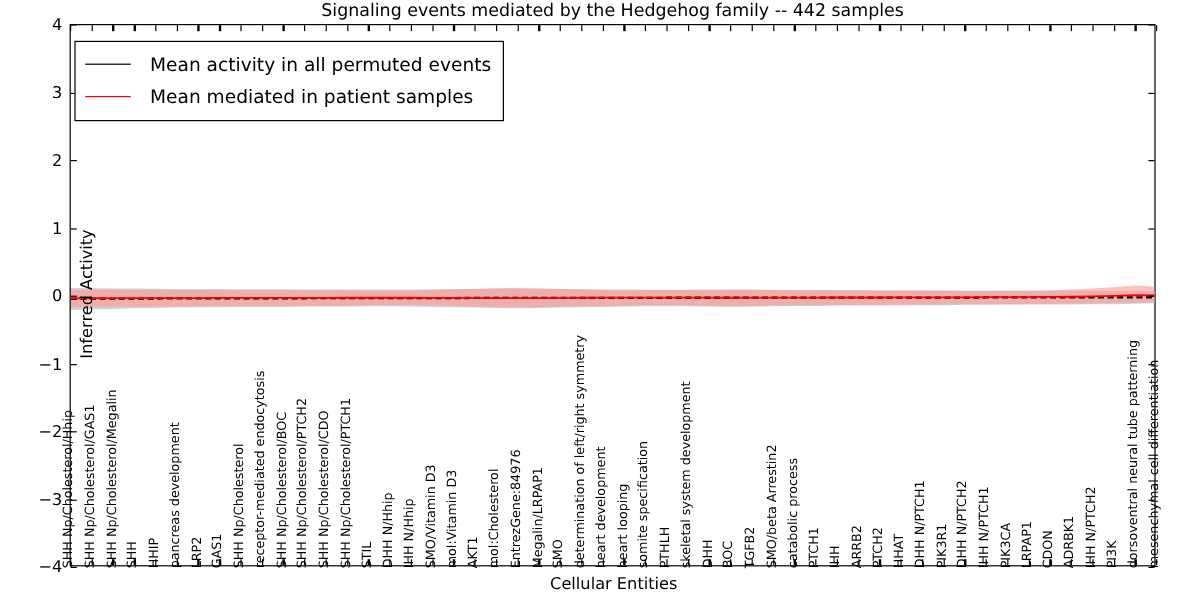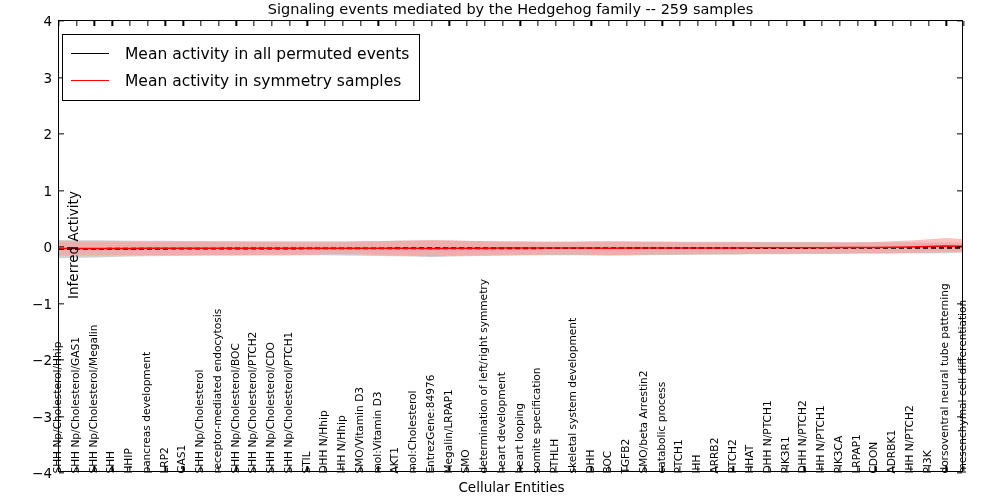--- a/index.html
+++ b/index.html
@@ -71,21 +71,21 @@
   .legend-swatch.red { border-top-color:#ff0000; }
   .legend-text { font-size:15.5px; white-space:nowrap; }
 
   svg { display:block; }
 </style>
 </head>
 <body>
 
 <div id="root">
 
-  <div id="chart-title">Signaling events mediated by the Hedgehog family -- 259 samples</div>
+  <div id="chart-title">Signaling events mediated by the Hedgehog family -- 442 samples</div>
 
   <div id="plot-area">
     <div id="plot-clip">
       <svg id="plot-svg" width="905" height="452" viewBox="0 0 905 452" preserveAspectRatio="none">
           <path d="M0.00 218.94 L17.75 219.22 L35.49 219.33 L53.24 219.50 L70.98 219.67 L88.73 219.78 L106.47 219.78 L124.22 219.90 L141.96 220.01 L159.71 220.07 L177.45 220.12 L195.20 220.18 L212.94 220.24 L230.69 220.29 L248.43 220.35 L266.18 220.35 L283.92 220.24 L301.67 220.07 L319.41 219.90 L337.16 219.78 L354.90 219.67 L372.65 219.62 L390.39 219.78 L408.14 219.90 L425.88 220.07 L443.63 220.24 L461.37 220.35 L479.12 220.46 L496.86 220.52 L514.61 220.52 L532.35 220.35 L550.10 220.24 L567.84 220.35 L585.59 220.46 L603.33 220.58 L621.08 220.63 L638.82 220.69 L656.57 220.75 L674.31 220.80 L692.06 220.92 L709.80 220.92 L727.55 220.97 L745.29 221.03 L763.04 221.08 L780.78 221.14 L798.53 221.20 L816.27 221.25 L834.02 221.31 L851.76 221.37 L869.51 221.42 L887.25 221.48 L905.00 221.76 L905.00 231.65 L887.25 232.22 L869.51 232.50 L851.76 232.50 L834.02 232.78 L816.27 232.78 L798.53 232.78 L780.78 233.06 L763.04 233.06 L745.29 233.06 L727.55 233.34 L709.80 233.34 L692.06 233.34 L674.31 233.63 L656.57 233.63 L638.82 233.63 L621.08 233.91 L603.33 233.91 L585.59 234.19 L567.84 234.47 L550.10 234.76 L532.35 234.47 L514.61 234.19 L496.86 234.19 L479.12 234.19 L461.37 234.47 L443.63 234.76 L425.88 235.04 L408.14 235.32 L390.39 235.60 L372.65 235.89 L354.90 235.60 L337.16 235.32 L319.41 235.04 L301.67 234.76 L283.92 234.47 L266.18 234.19 L248.43 234.19 L230.69 234.47 L212.94 234.47 L195.20 234.47 L177.45 234.76 L159.71 234.76 L141.96 234.76 L124.22 235.04 L106.47 235.04 L88.73 235.32 L70.98 235.60 L53.24 235.89 L35.49 236.45 L17.75 236.73 L0.00 237.30 Z" fill="#c8c8c8" fill-opacity="0.85" stroke="none"></path>
           <path d="M0.00 220.35 L17.75 220.46 L35.49 220.52 L53.24 220.58 L70.98 220.63 L88.73 220.69 L106.47 220.75 L124.22 220.80 L141.96 220.86 L159.71 220.92 L177.45 220.97 L195.20 221.03 L212.94 221.08 L230.69 221.14 L248.43 221.20 L266.18 221.25 L283.92 221.20 L301.67 220.92 L319.41 220.35 L337.16 219.67 L354.90 219.22 L372.65 218.94 L390.39 219.22 L408.14 219.78 L425.88 220.35 L443.63 220.63 L461.37 220.80 L479.12 220.92 L496.86 220.97 L514.61 220.97 L532.35 220.80 L550.10 220.63 L567.84 220.75 L585.59 220.92 L603.33 221.03 L621.08 221.14 L638.82 221.20 L656.57 221.25 L674.31 221.31 L692.06 221.37 L709.80 221.42 L727.55 221.48 L745.29 221.54 L763.04 221.59 L780.78 221.48 L798.53 221.20 L816.27 220.92 L834.02 220.35 L851.76 219.50 L869.51 218.37 L887.25 216.96 L905.00 218.09 L905.00 230.80 L887.25 231.08 L869.51 231.37 L851.76 231.65 L834.02 231.93 L816.27 232.10 L798.53 232.22 L780.78 232.33 L763.04 232.44 L745.29 232.55 L727.55 232.67 L709.80 232.78 L692.06 232.95 L674.31 233.06 L656.57 233.12 L638.82 233.23 L621.08 233.34 L603.33 233.46 L585.59 233.68 L567.84 233.91 L550.10 234.02 L532.35 233.80 L514.61 233.63 L496.86 233.63 L479.12 233.68 L461.37 233.80 L443.63 233.91 L425.88 234.19 L408.14 234.47 L390.39 235.04 L372.65 235.32 L354.90 235.04 L337.16 234.47 L319.41 233.91 L301.67 233.34 L283.92 233.23 L266.18 233.34 L248.43 233.63 L230.69 233.80 L212.94 233.85 L195.20 233.91 L177.45 233.91 L159.71 233.97 L141.96 234.02 L124.22 234.08 L106.47 234.14 L88.73 234.19 L70.98 234.25 L53.24 234.36 L35.49 234.47 L17.75 234.59 L0.00 234.76 Z" fill="#ff9999" fill-opacity="0.62" stroke="none"></path>
           <path d="M0.00 227.98 L17.75 227.92 L35.49 227.86 L53.24 227.81 L70.98 227.75 L88.73 227.69 L106.47 227.69 L124.22 227.64 L141.96 227.58 L159.71 227.58 L177.45 227.53 L195.20 227.53 L212.94 227.47 L230.69 227.47 L248.43 227.41 L266.18 227.41 L283.92 227.36 L301.67 227.36 L319.41 227.36 L337.16 227.30 L354.90 227.30 L372.65 227.30 L390.39 227.24 L408.14 227.24 L425.88 227.24 L443.63 227.19 L461.37 227.19 L479.12 227.19 L496.86 227.13 L514.61 227.13 L532.35 227.13 L550.10 227.13 L567.84 227.07 L585.59 227.07 L603.33 227.07 L621.08 227.02 L638.82 227.02 L656.57 227.02 L674.31 227.02 L692.06 226.96 L709.80 226.96 L727.55 226.96 L745.29 226.96 L763.04 226.90 L780.78 226.90 L798.53 226.90 L816.27 226.90 L834.02 226.85 L851.76 226.85 L869.51 226.85 L887.25 226.85 L905.00 226.79 " fill="none" stroke="#000000" stroke-width="1.9" stroke-dasharray="5,3"></path>
           <path d="M0.00 227.58 L17.75 227.53 L35.49 227.47 L53.24 227.47 L70.98 227.41 L88.73 227.36 L106.47 227.36 L124.22 227.30 L141.96 227.24 L159.71 227.24 L177.45 227.24 L195.20 227.19 L212.94 227.19 L230.69 227.13 L248.43 227.13 L266.18 227.13 L283.92 227.13 L301.67 227.19 L319.41 227.24 L337.16 227.30 L354.90 227.36 L372.65 227.41 L390.39 227.36 L408.14 227.24 L425.88 227.13 L443.63 227.07 L461.37 227.02 L479.12 227.02 L496.86 227.02 L514.61 227.02 L532.35 227.07 L550.10 227.13 L567.84 227.07 L585.59 227.02 L603.33 226.96 L621.08 226.96 L638.82 226.90 L656.57 226.90 L674.31 226.90 L692.06 226.85 L709.80 226.85 L727.55 226.79 L745.29 226.73 L763.04 226.68 L780.78 226.62 L798.53 226.56 L816.27 226.45 L834.02 226.28 L851.76 226.00 L869.51 225.55 L887.25 224.98 L905.00 225.15 " fill="none" stroke="#ff0000" stroke-width="1.5"></path>
         </svg>
     </div>
@@ -279,18 +279,18 @@
     <div id="ylabel">Inferred Activity</div>
     <div id="xlabel">Cellular Entities</div>
 
     <div id="legend">
         <div class="legend-row">
           <span class="legend-swatch"></span>
           <span class="legend-text">Mean activity in all permuted events</span>
         </div>
         <div class="legend-row">
           <span class="legend-swatch red"></span>
-          <span class="legend-text">Mean activity in symmetry samples</span>
+          <span class="legend-text">Mean mediated in patient samples</span>
         </div>
       </div>
   </div>
 
 </div>
 
 </body></html>

